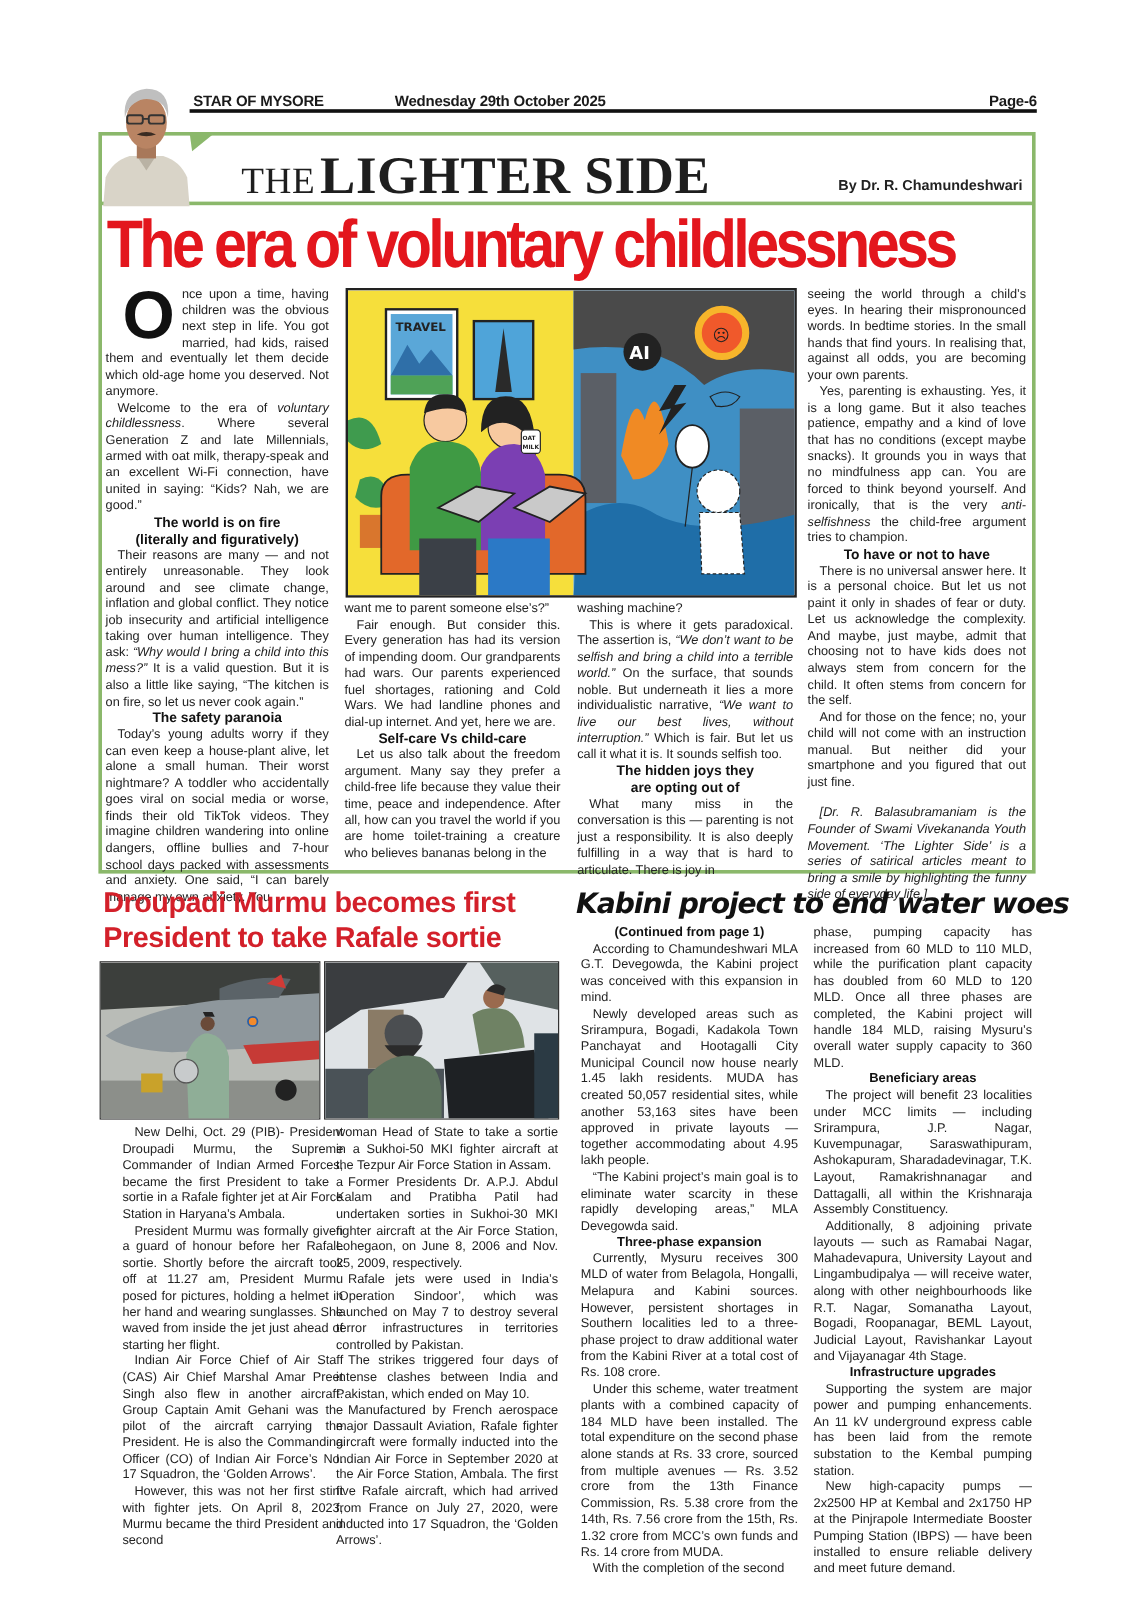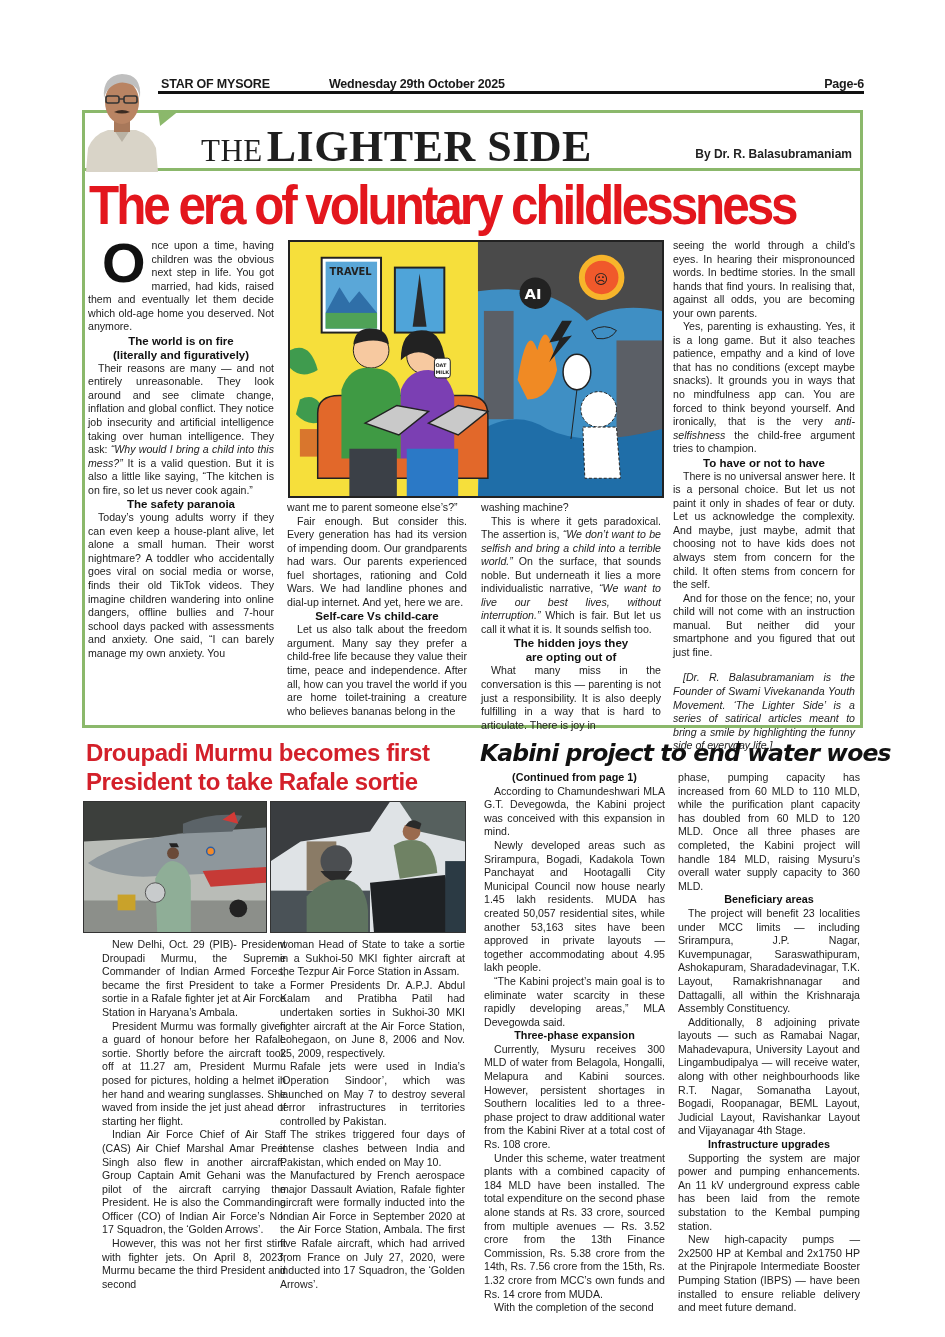--- a/index.html
+++ b/index.html
@@ -78,27 +78,28 @@
   <path d="M30 44 Q38 40 46 44 Q38 47 30 44 Z" fill="#3a2b22"></path>
 </svg>
 
 <div class="lighter-box">
   <div class="lighter-header">
     <div class="green-notch"></div>
     <div class="lighter-title">
       <span class="the">THE</span>
       <span class="ls">LIGHTER SIDE</span>
     </div>
-    <div class="byline">By Dr. R. Balasubramaniam</div>
+    <div class="byline">By Dr. R. Chamundeshwari</div>
   </div>
 
   <div class="main-headline">The era of voluntary childlessness</div>
 
   <div class="col c1">
     <p class="noindent"><span class="dropcap">O</span><span>nce upon a time, having children was the obvious next step in life. You got married, had kids, raised them and eventually let them decide which old-age home you deserved. Not anymore.</span></p>
+    <p><span>Welcome to the era of </span><em>voluntary childlessness</em><span>. Where several Generation Z and late Millennials, armed with oat milk, therapy-speak and an excellent Wi-Fi connection, have united in saying: “Kids? Nah, we are good.”</span></p>
     <h4><span>The world is on fire</span><br><span>(literally and figuratively)</span></h4>
     <p><span>Their reasons are many — and not entirely unreasonable. They look around and see climate change, inflation and global conflict. They notice job insecurity and artificial intelligence taking over human intelligence. They ask: </span><em>“Why would I bring a child into this mess?”</em><span> It is a valid question. But it is also a little like saying, “The kitchen is on fire, so let us never cook again.”</span></p>
     <h4>The safety paranoia</h4>
     <p>Today’s young adults worry if they can even keep a house-plant alive, let alone a small human. Their worst nightmare? A toddler who accidentally goes viral on social media or worse, finds their old TikTok videos. They imagine children wandering into online dangers, offline bullies and 7-hour school days packed with assessments and anxiety. One said, “I can barely manage my own anxiety. You</p>
   </div>
 
   <svg class="cartoon" viewBox="0 0 376 258" preserveAspectRatio="none">
     <rect x="0" y="0" width="190" height="258" fill="#f6df3b"></rect>
     <rect x="190" y="0" width="186" height="258" fill="#3f8fc4"></rect>
     <path d="M190 0 L376 0 L376 70 Q330 60 300 80 Q260 40 190 50 Z" fill="#4a4a4a"></path>

